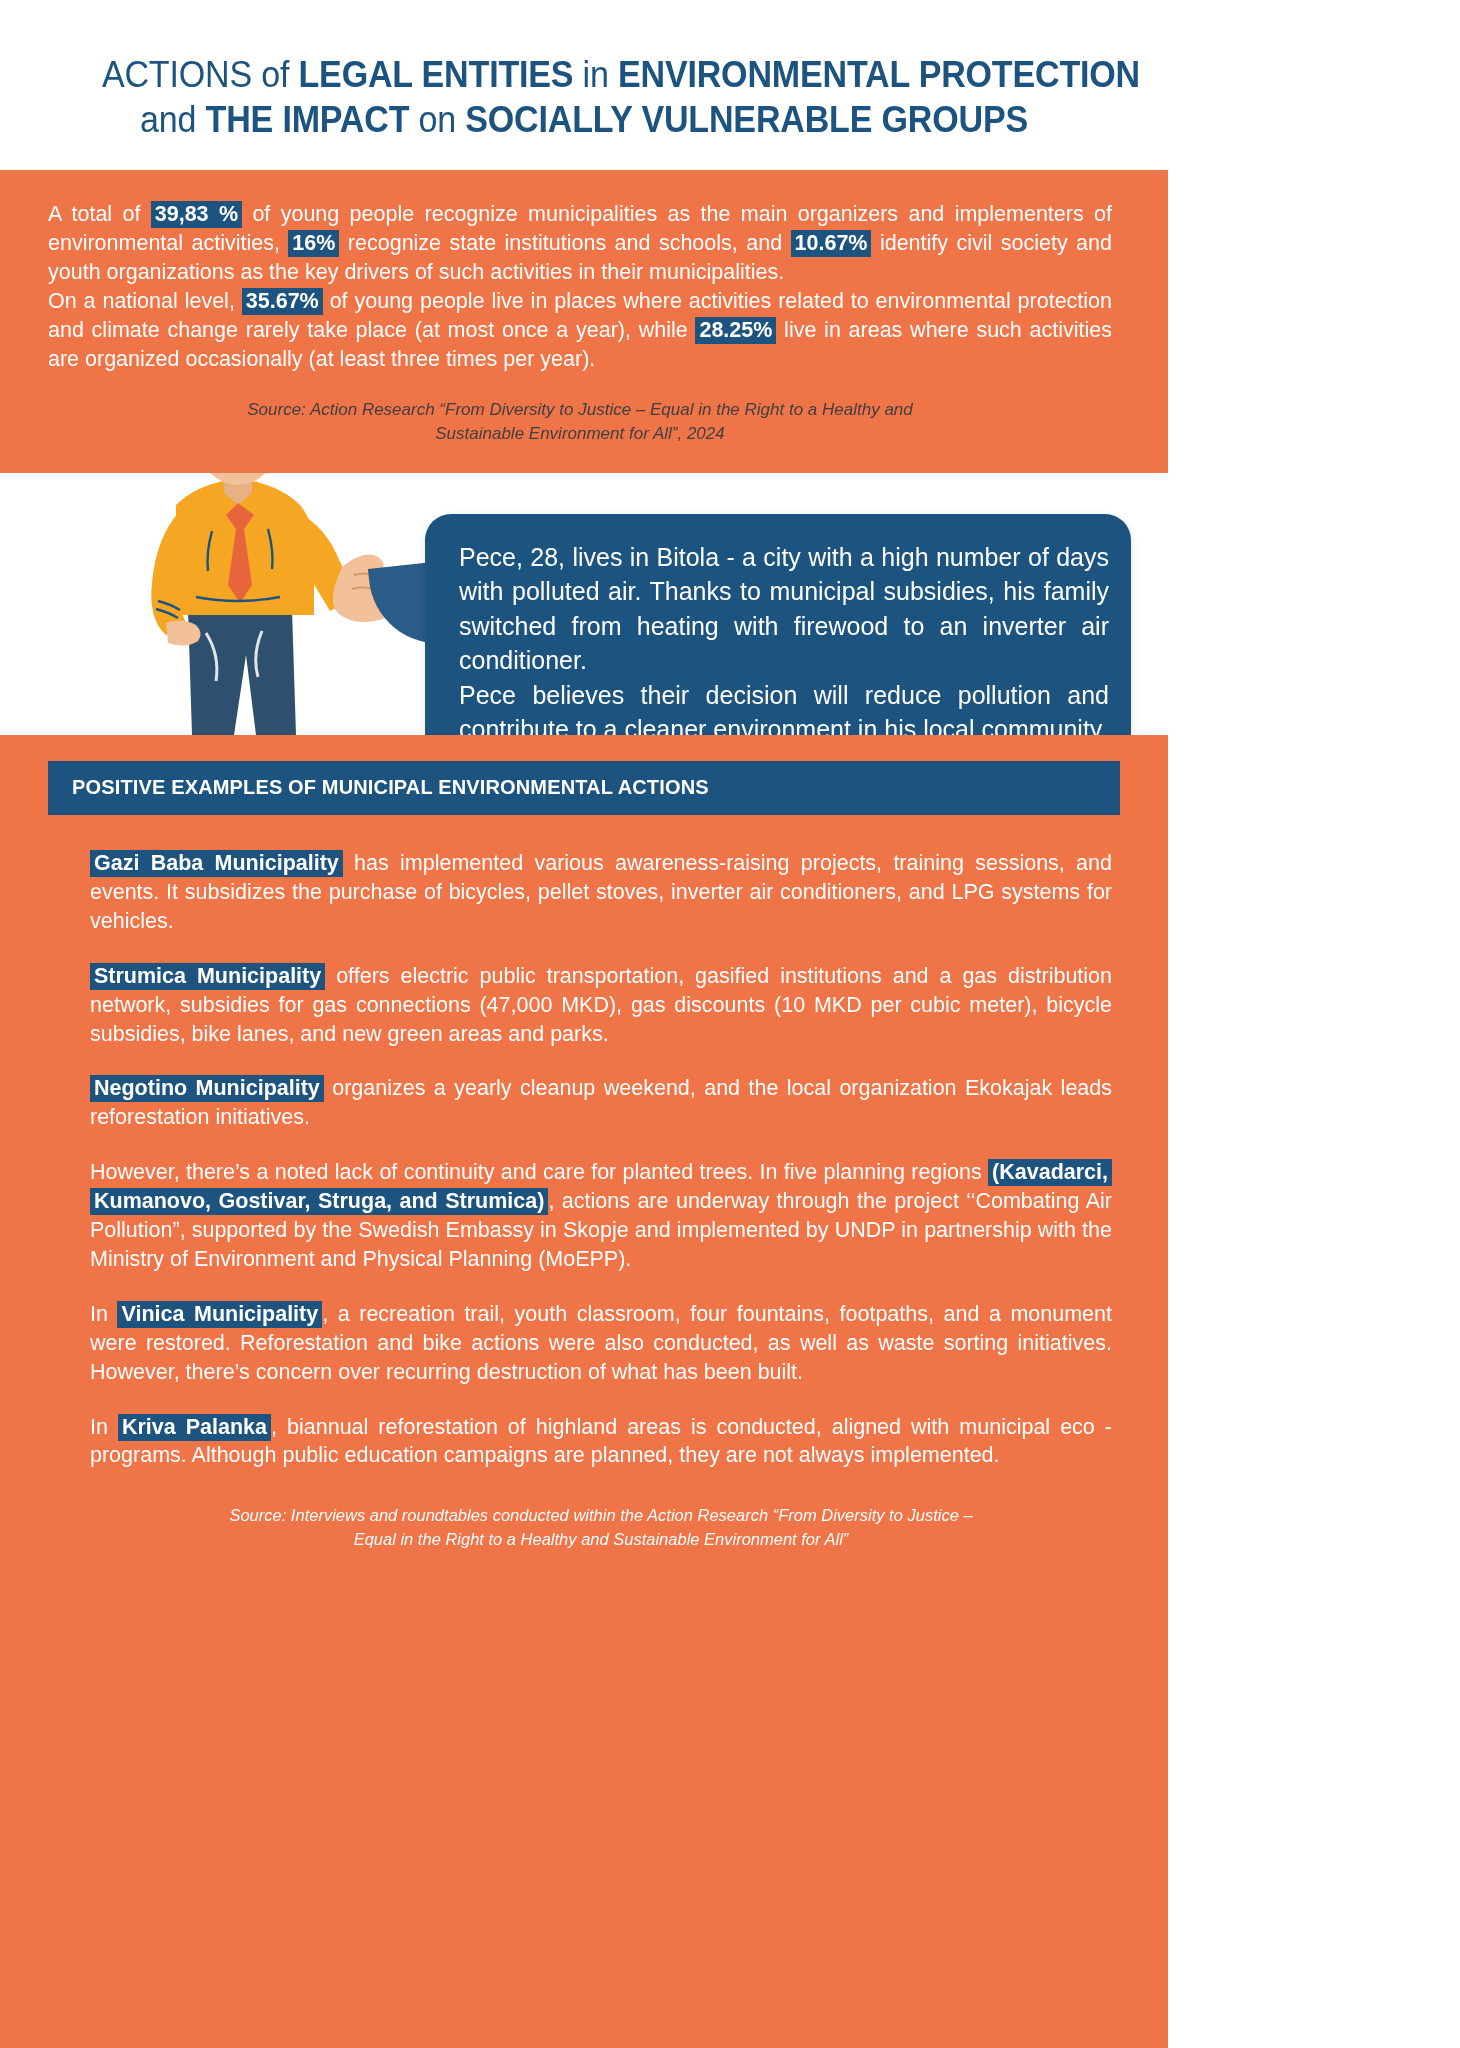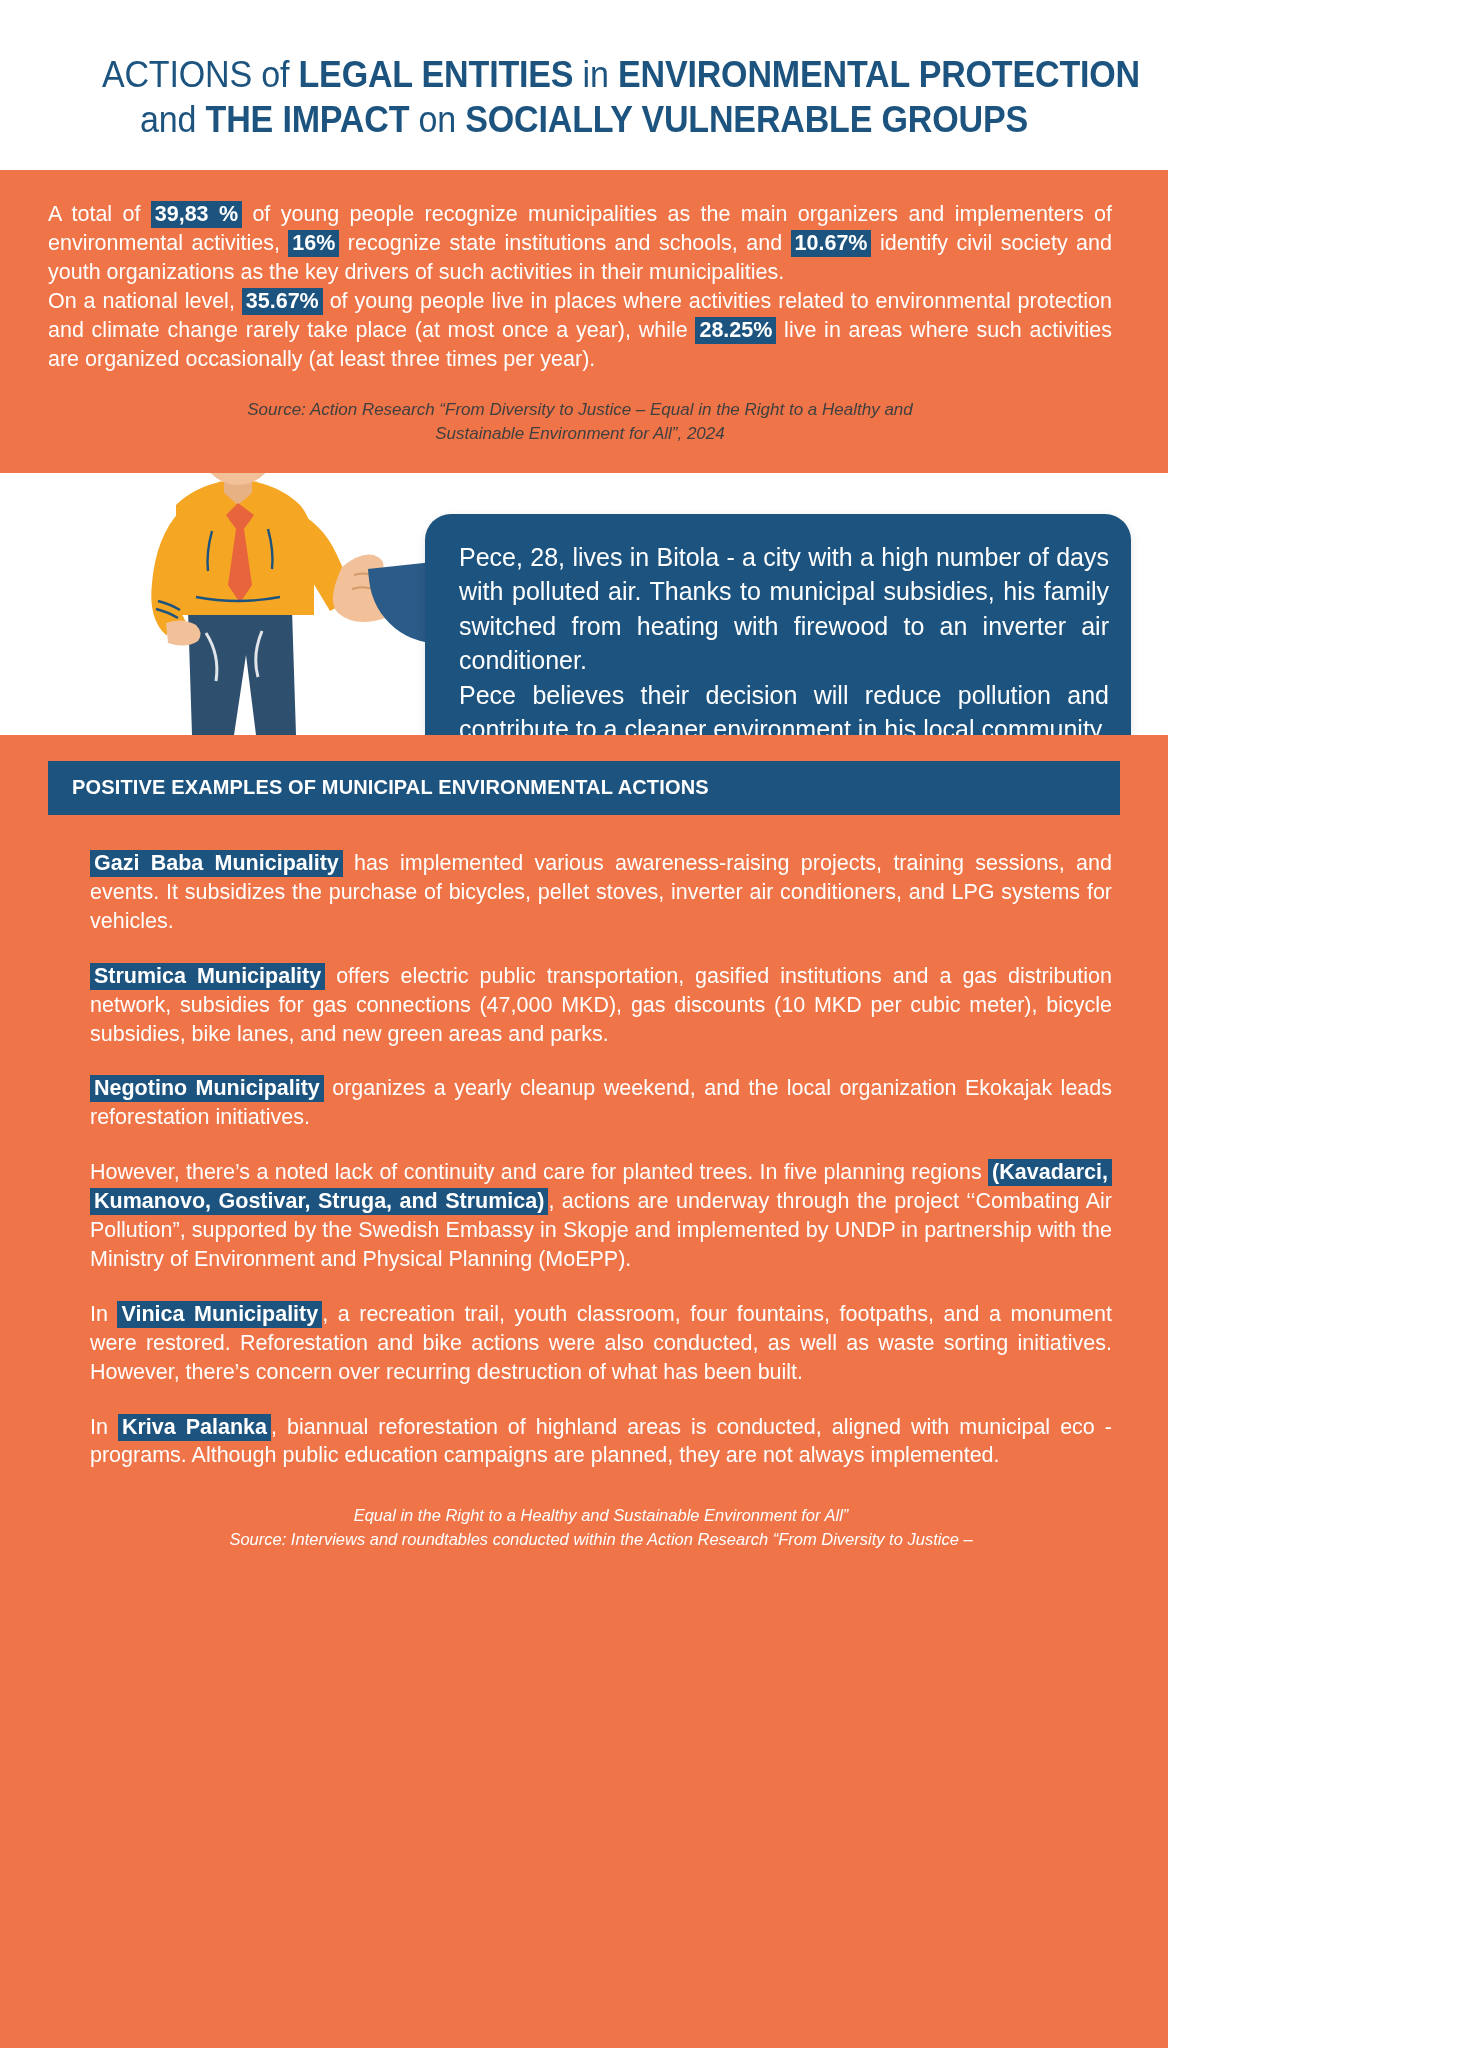--- a/index.html
+++ b/index.html
@@ -236,19 +236,19 @@
 
     <p class="para"><span class="hl">Negotino Municipality</span><span> organizes a yearly cleanup weekend, and the local organization Ekokajak leads reforestation initiatives.</span></p>
 
     <p class="para"><span> However, there’s a noted lack of continuity and care for planted trees. In five planning regions </span><span class="hl">(Kavadarci, Kumanovo, Gostivar, Struga, and Strumica)</span><span>, actions are underway through the project ‘‘Combating Air Pollution”, supported by the Swedish Embassy in Skopje and implemented by UNDP in partnership with the Ministry of Environment and Physical Planning (MoEPP).</span></p>
 
     <p class="para"><span>In </span><span class="hl">Vinica Municipality</span><span>, a recreation trail, youth classroom, four fountains, footpaths, and a monument were restored. Reforestation and bike actions were also conducted, as well as waste sorting initiatives. However, there’s concern over recurring destruction of what has been built.</span></p>
 
     <p class="para"><span>In </span><span class="hl">Kriva Palanka</span><span>, biannual reforestation of highland areas is conducted, aligned with municipal eco - programs. Although public education campaigns are planned, they are not always implemented.</span></p>
 
     <div class="foot-source">
+      <span>Source: Interviews and roundtables conducted within the Action Research “From Diversity to Justice –</span>
       <span>Equal in the Right to a Healthy and Sustainable Environment for All”</span>
-      <span>Source: Interviews and roundtables conducted within the Action Research “From Diversity to Justice –</span>
     </div>
   </div>
 
   <div class="fill"></div>
 </div>
 
 </body></html>

